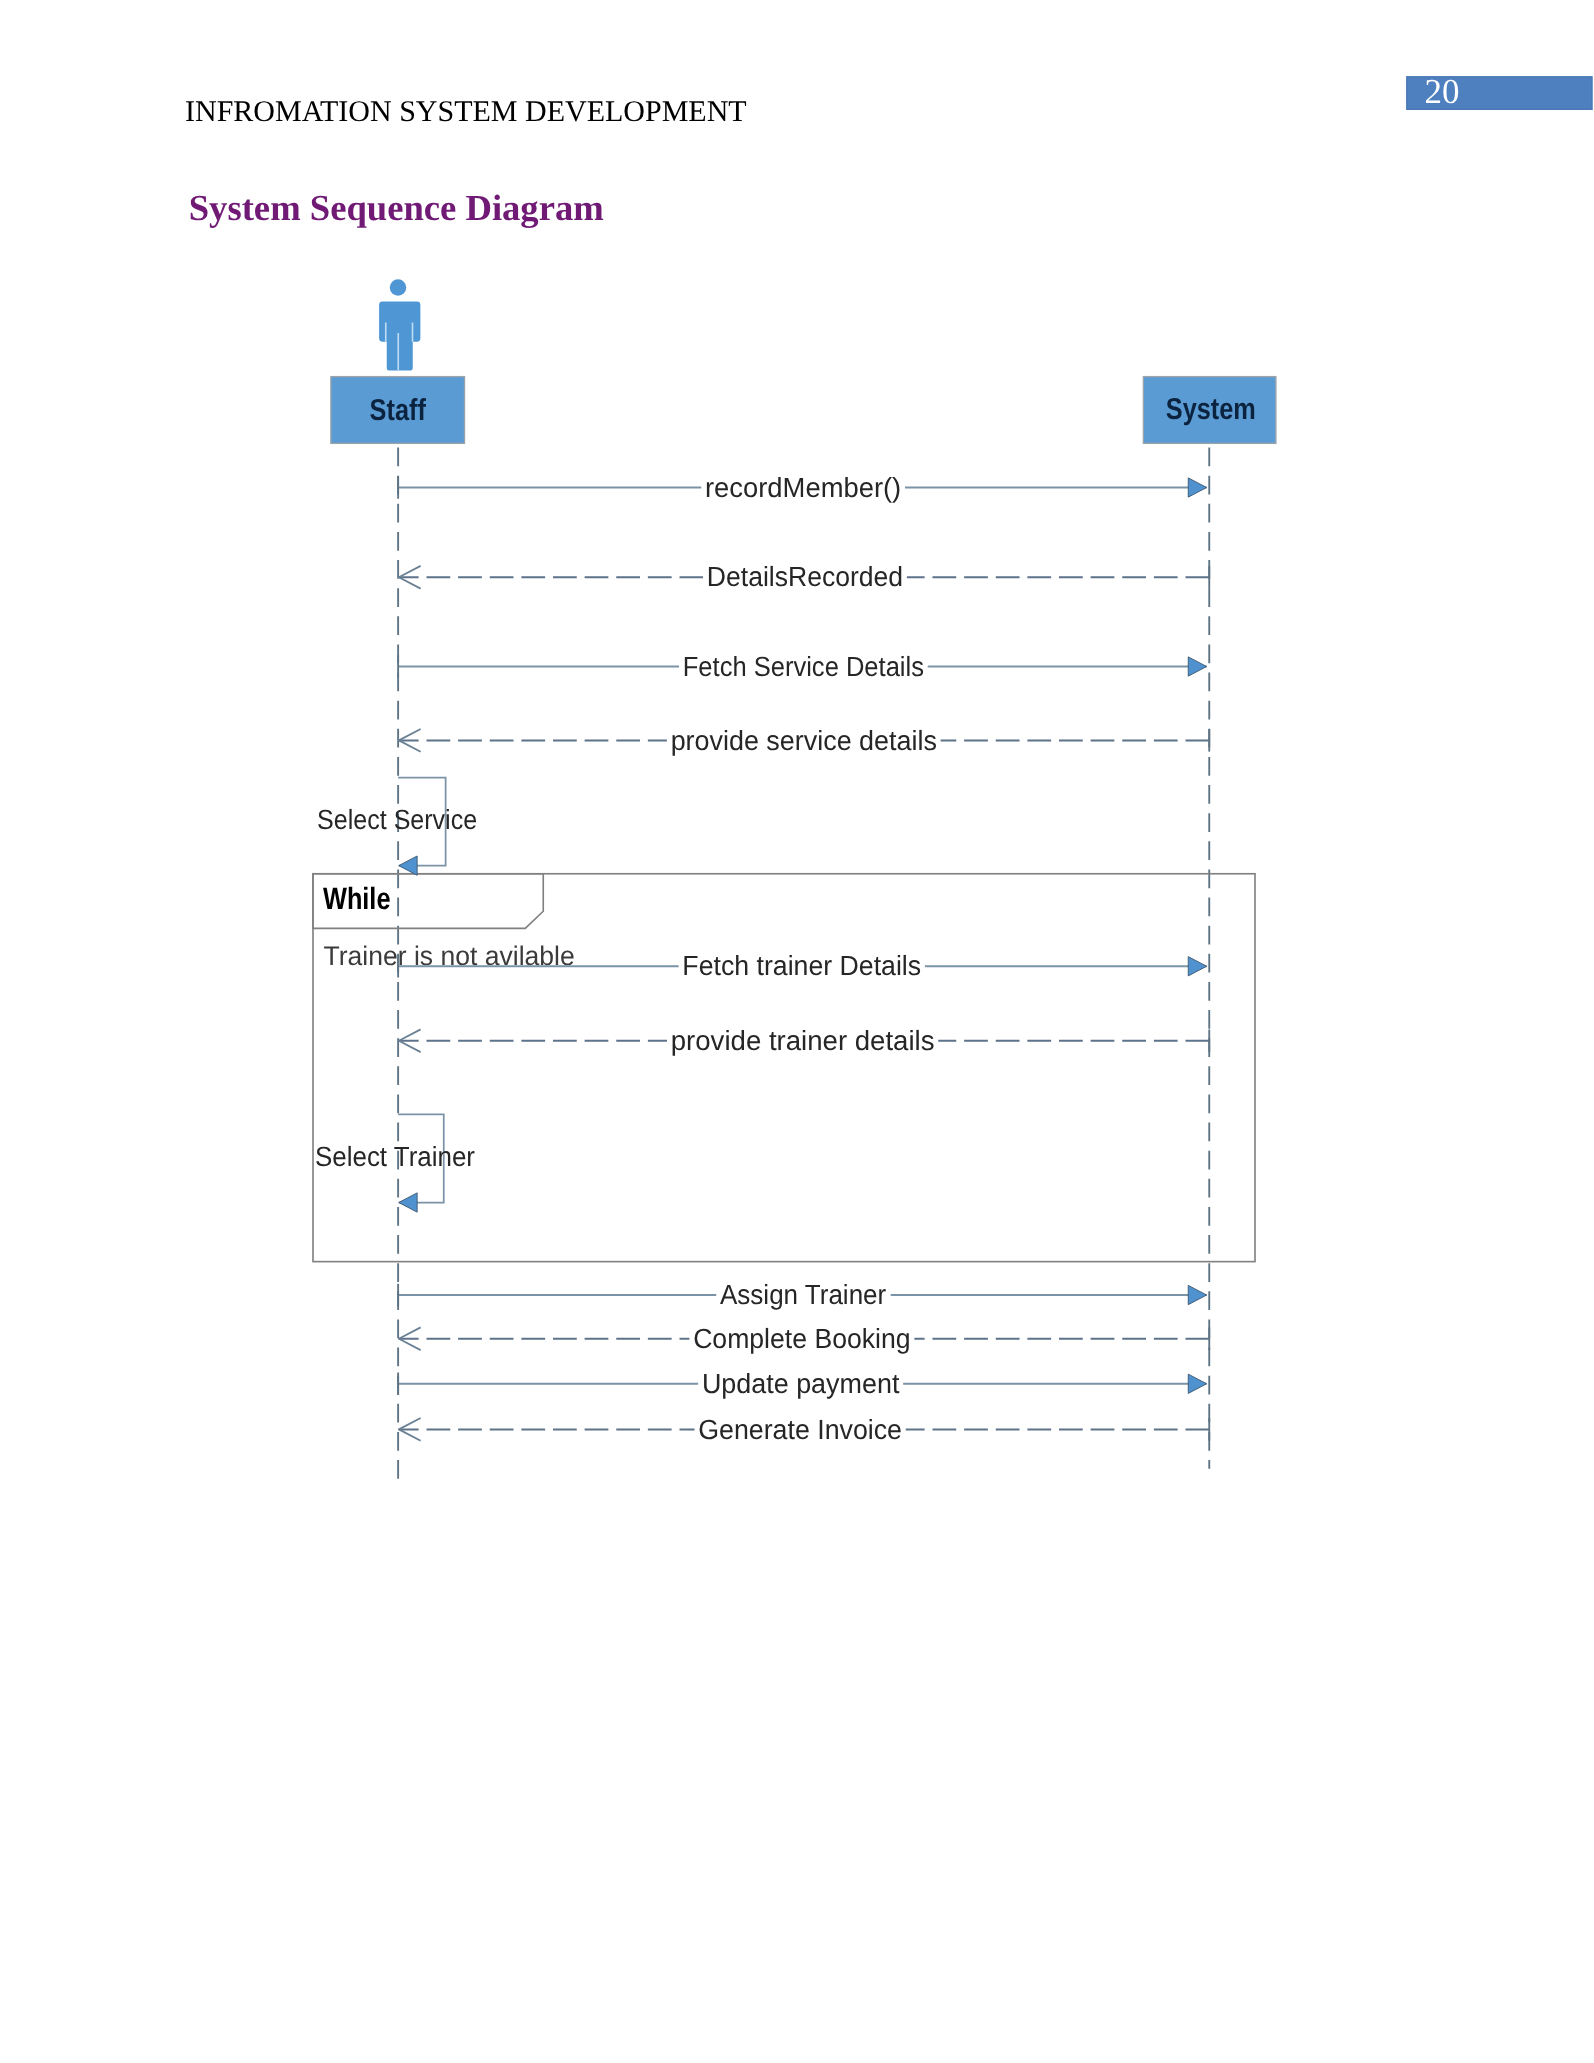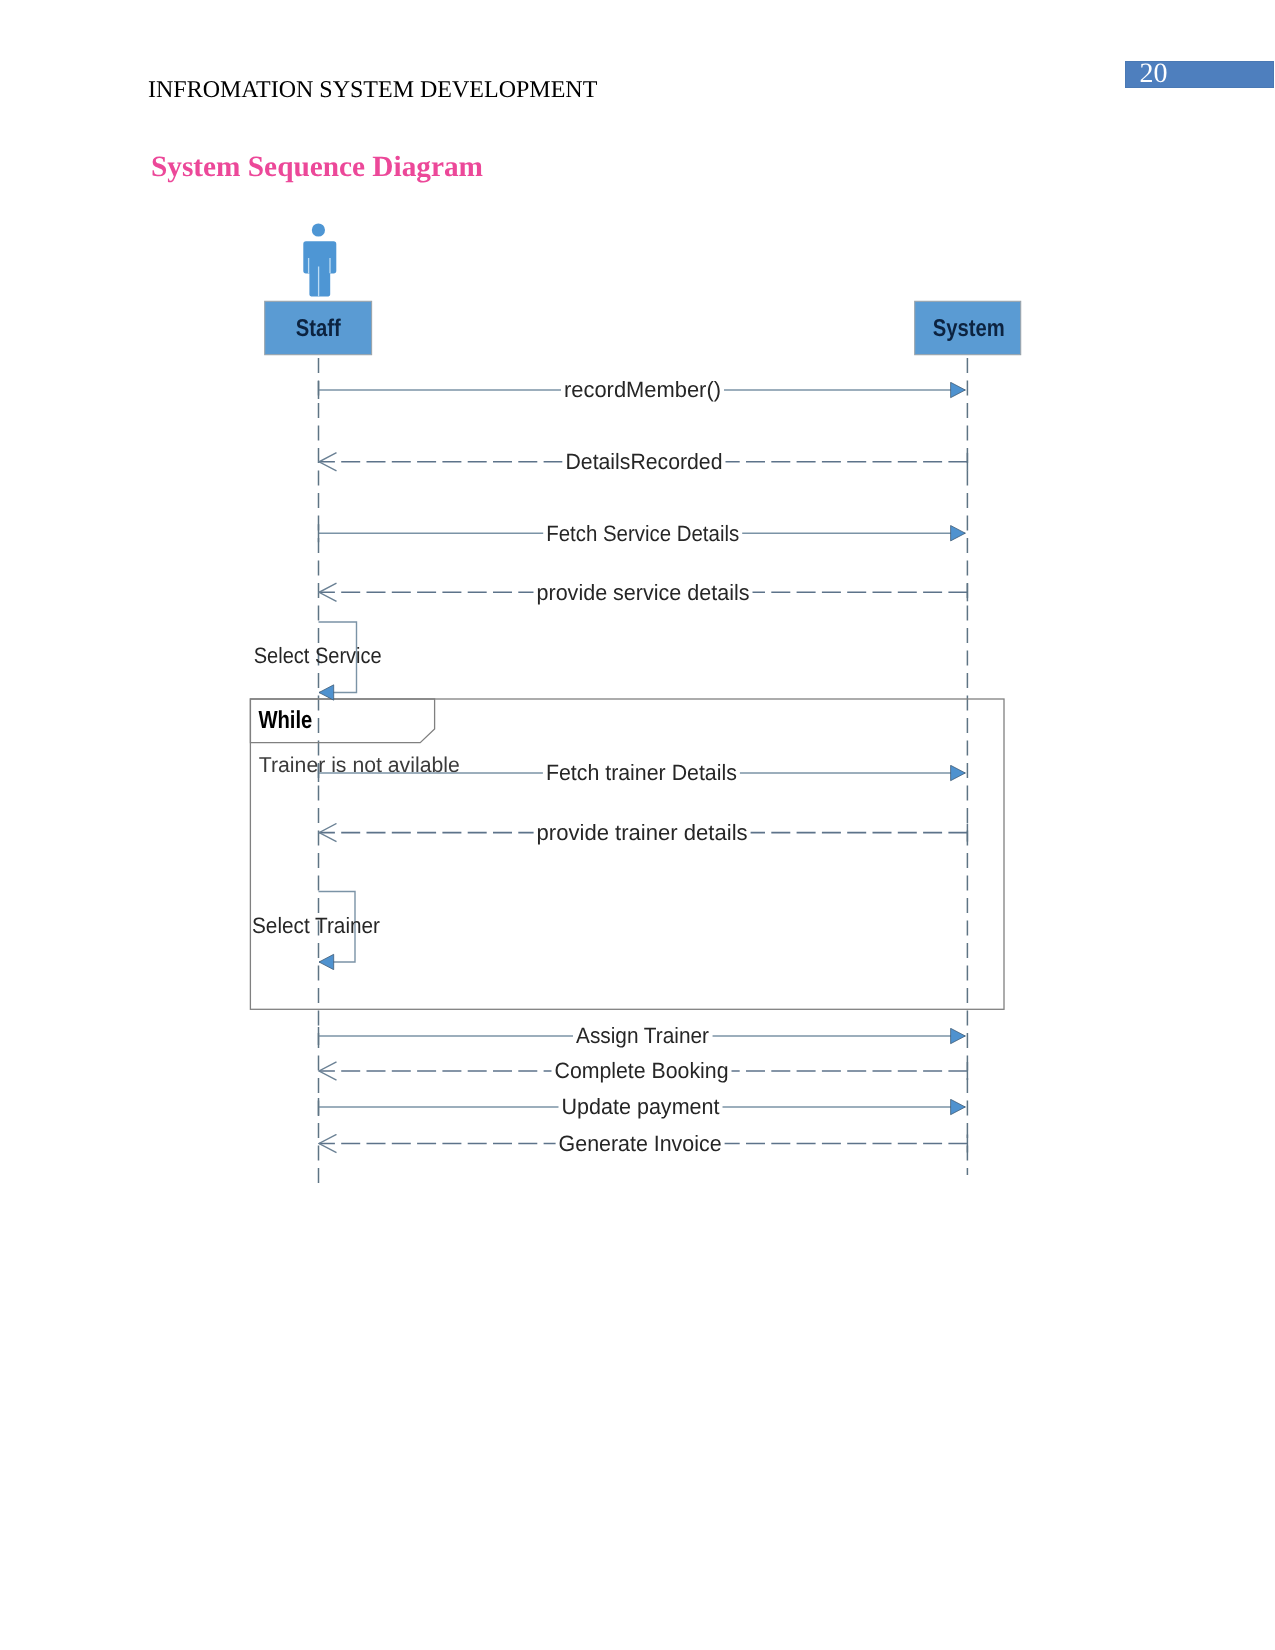--- a/index.html
+++ b/index.html
@@ -22,21 +22,21 @@
     position:absolute; left:1139.5px; top:64.3px;
     color:#ffffff; font-size:28px; line-height:19px;
     font-family:"Liberation Serif", serif;
   }
   #docHeader {
     position:absolute; left:148px; top:80.5px;
     font-size:24px; line-height:18px; color:#000;
   }
   #sectionTitle {
     position:absolute; left:151px; top:157px;
-    font-size:29.3px; line-height:20px; color:#ec4899;
+    font-size:29.3px; line-height:20px; color:#701a75;
     font-weight:bold;
   }
   #diagram { position:absolute; left:0px; top:0px; }
 </style>
 </head>
 <body>
 
 <div class="page">
 
   <div id="pageBadge" style="background: rgb(78, 127, 190); border-color: rgb(74, 121, 180);"></div>

